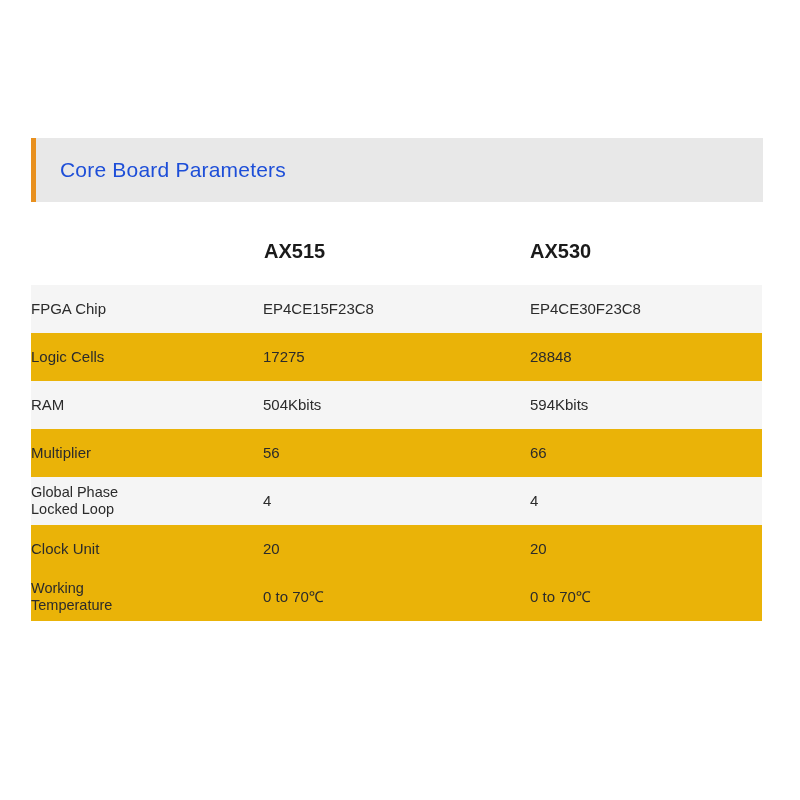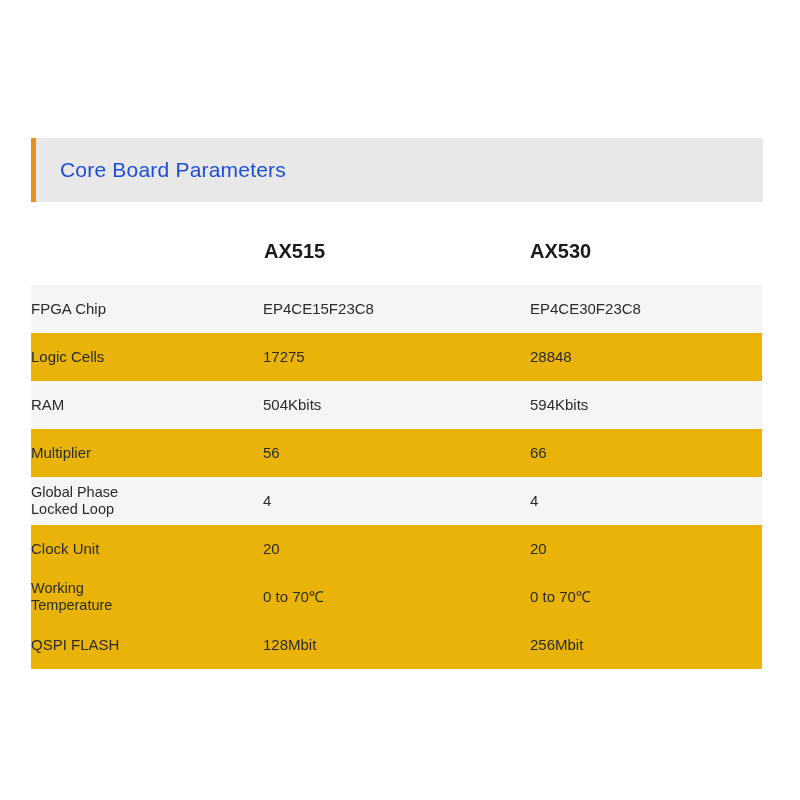--- a/index.html
+++ b/index.html
@@ -163,21 +163,16 @@
           <td class="cell-v2">20</td>
         </tr>
         <tr class="plain">
           <td class="cell-label two-line">
             <span class="lbl-line">Working</span>
             <span class="lbl-line">Temperature</span>
           </td>
           <td class="cell-v1">0 to 70℃</td>
           <td class="cell-v2">0 to 70℃</td>
         </tr>
-        <tr class="plain">
-          <td class="cell-label">QSPI FLASH</td>
-          <td class="cell-v1">128Mbit</td>
-          <td class="cell-v2">256Mbit</td>
-        </tr>
       </tbody>
   </table>
 
 </div>
 
 </body></html>

